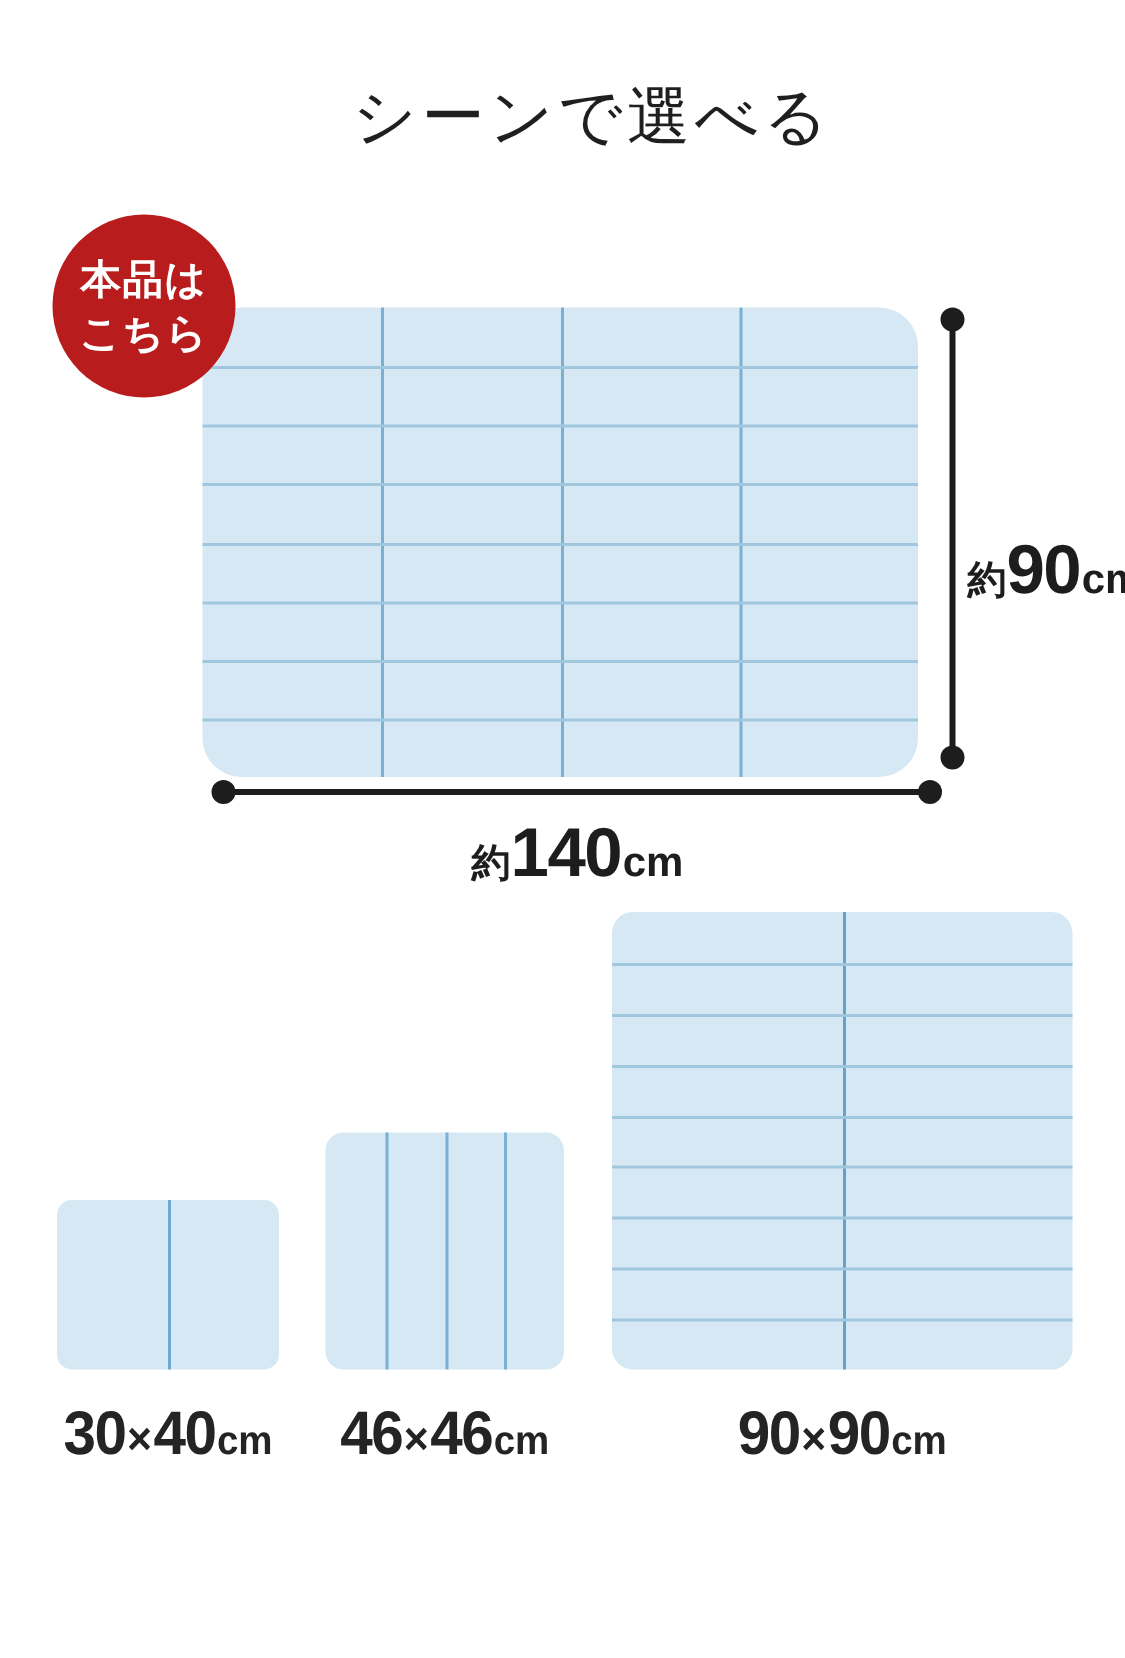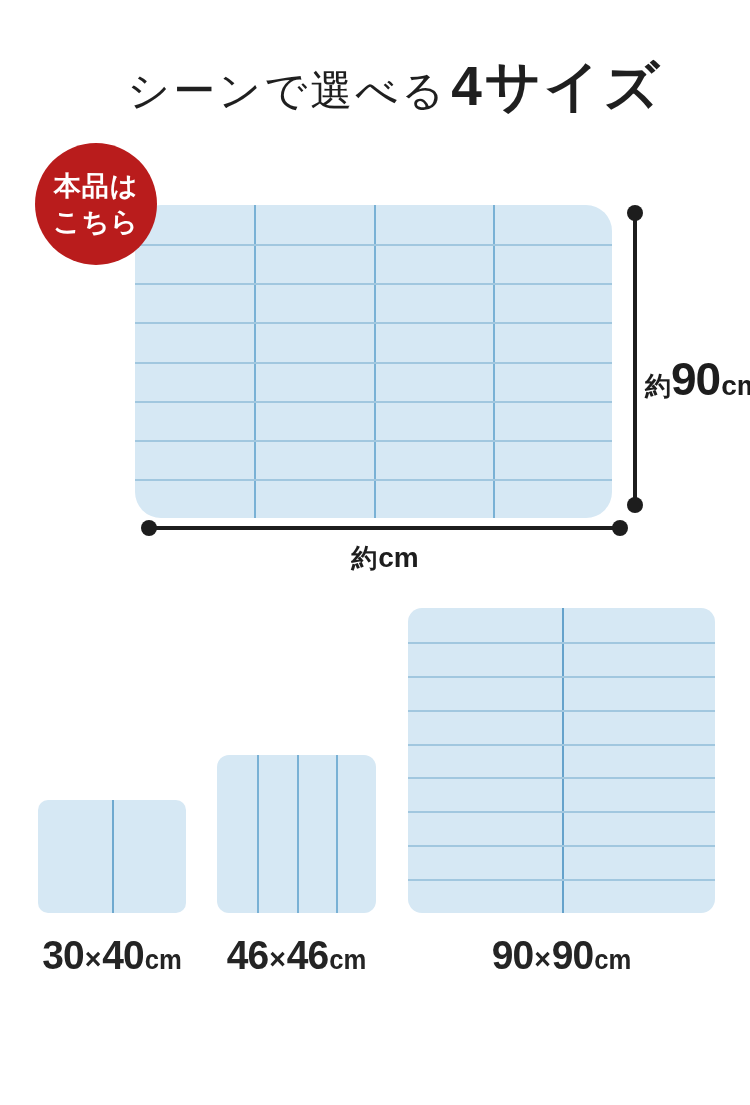--- a/index.html
+++ b/index.html
@@ -81,21 +81,20 @@
   .size-label-46 { left:217px; width:159px; }
   .size-label-90 { left:408px; width:307px; }
 </style>
 </head>
 <body>
 
 <div class="canvas">
 
   <div class="title-row">
     <span class="title-prefix">シーンで選べる</span>
-    <span class="title-highlight">4サイズ</span>
   </div>
 
   <div class="badge">
     <span>本品は</span>
     <span>こちら</span>
   </div>
 
   <div class="mat mat-main">
     <i class="vl" style="left:25%"></i>
     <i class="vl" style="left:50%"></i>
@@ -116,20 +115,21 @@
     <span class="approx">約</span>
     <span class="num">90</span>
     <span class="unit">cm</span>
   </div>
 
   <div class="dim dim-h">
     <i class="bar"></i>
   </div>
   <div class="dim-label label-w">
     <span class="approx">約</span>
+    <span class="num">140</span>
     <span class="unit">cm</span>
   </div>
 
   <div class="mat mat-30">
     <i class="vl" style="left:50%"></i>
   </div>
 
   <div class="mat mat-46">
     <i class="vl" style="left:25%"></i>
     <i class="vl" style="left:50%"></i>

